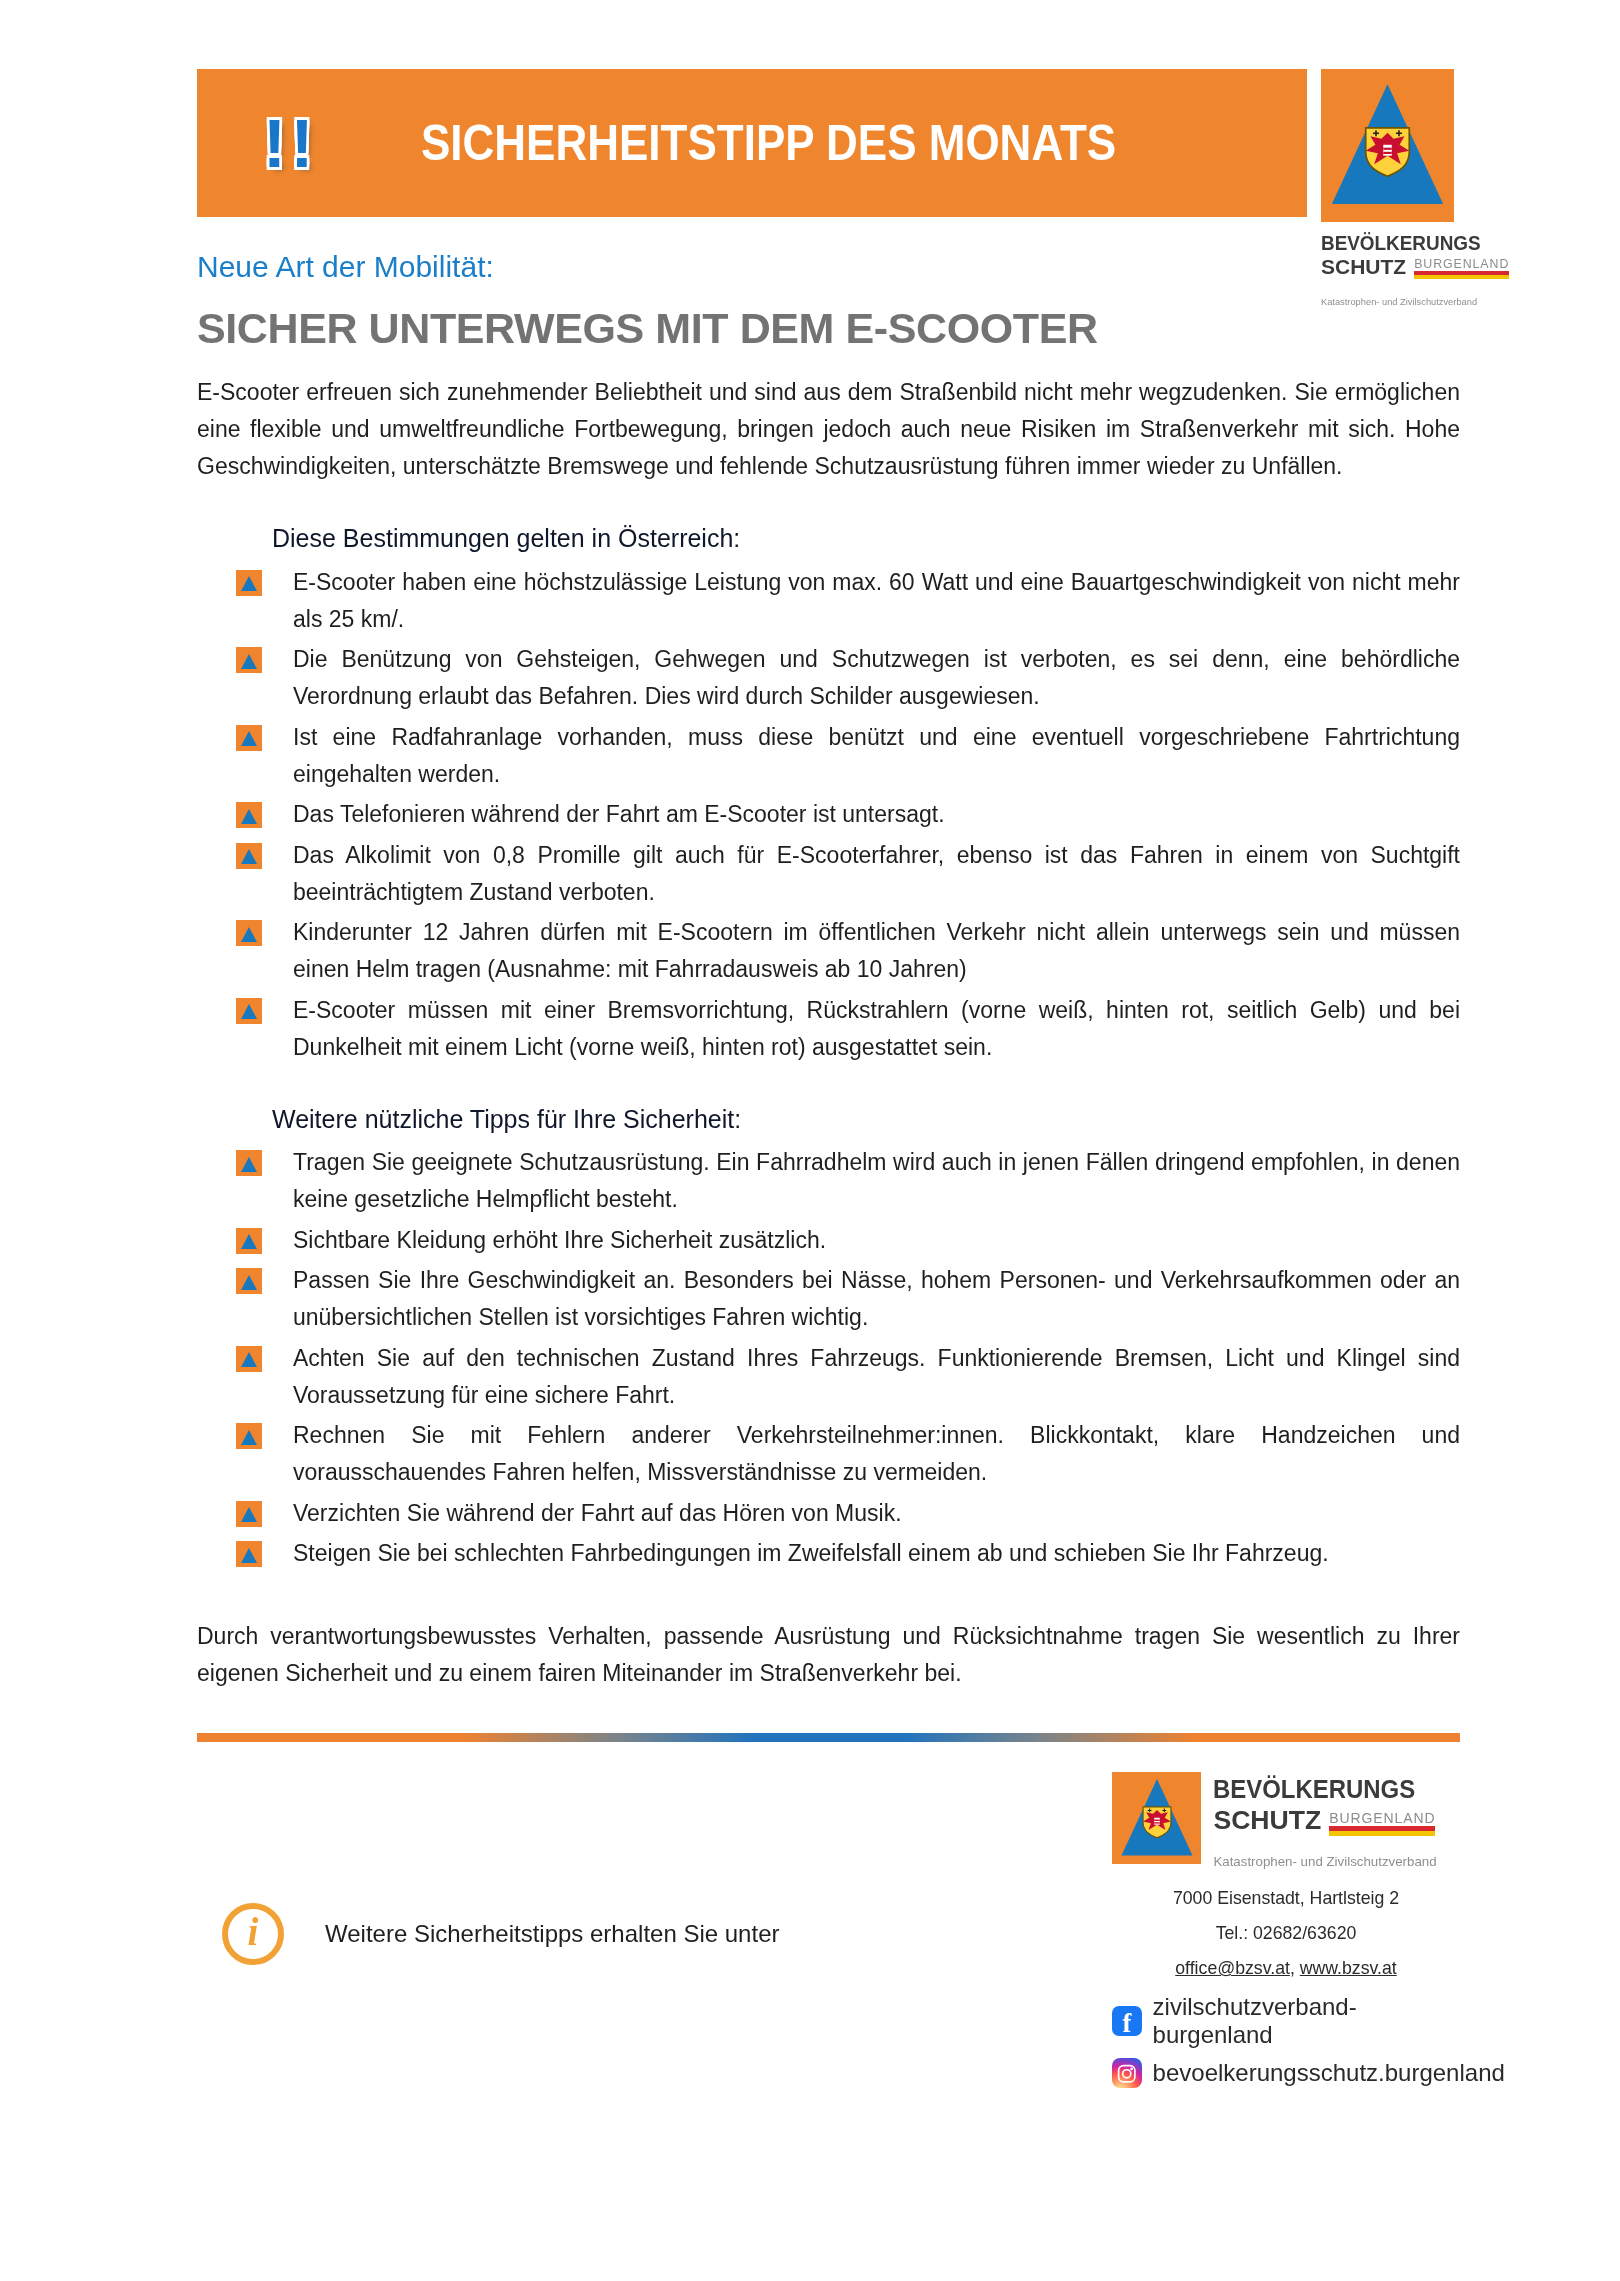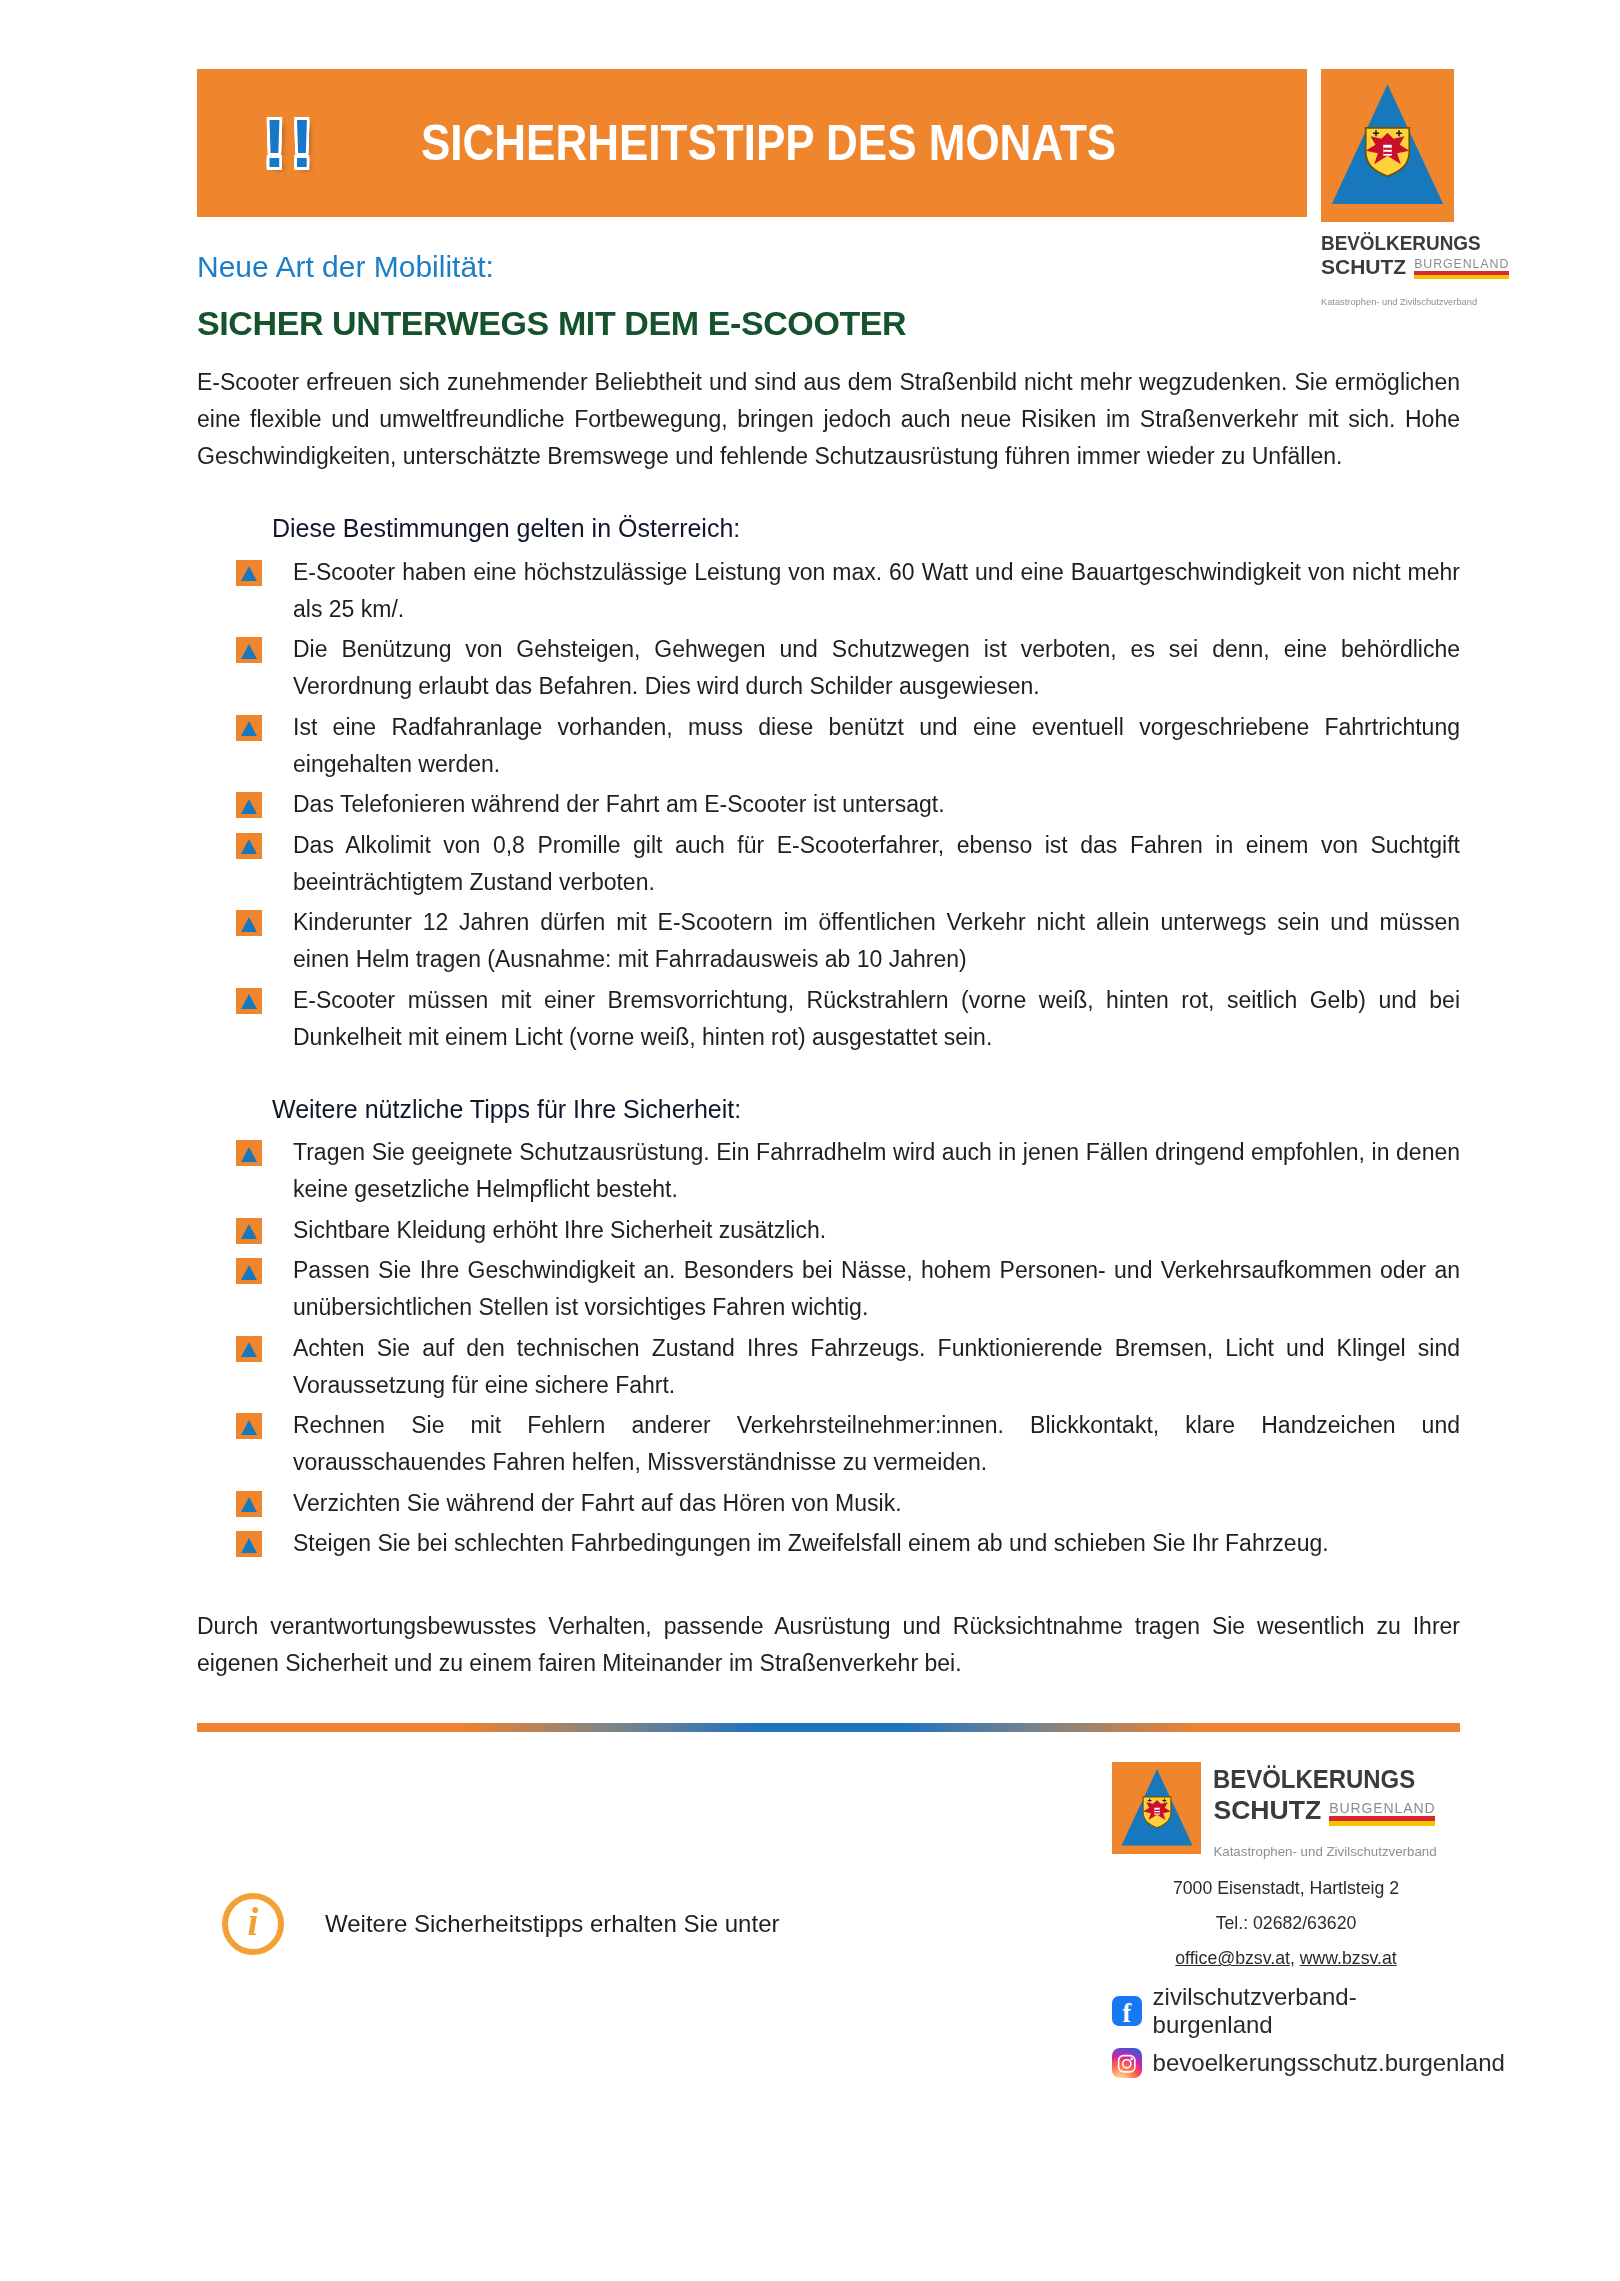--- a/index.html
+++ b/index.html
@@ -33,21 +33,21 @@
   .logo-top .logo-text { margin-top:8.9px; }
   .logo-top .lt1 { font-size:21px; }
   .logo-top .lt2 { font-size:21px; }
   .logo-top .region-name { font-size:12.4px; }
   .logo-top .region-bars { height:8px; }
   .logo-top .lt-sub { font-size:9.3px; }
 
   
   .content { margin:250px 161px 0 197px; width:1263px; }
   .kicker { color:#1B7EC9; font-size:30px; font-weight:normal; margin-bottom:20px; }
-  .title  { color:#14532d; font-size:34px; font-weight:bold; letter-spacing:-0.4px; margin-bottom:21px; }
+  .title  { color:#737373; font-size:43px; font-weight:bold; letter-spacing:-0.4px; margin-bottom:21px; }
   p.body  { font-size:23px; line-height:37px; text-align:justify; }
   .sec    { color:#0f172a; font-size:25px; font-weight:normal; margin:39px 0 10.6px 75px; }
   ul.tips { list-style:none; }
   li.tip  { position:relative; padding-left:96px; font-size:23px; line-height:37px; text-align:justify; margin-bottom:3.5px; }
   .bullet { position:absolute; left:39px; top:6.2px; width:26px; height:26px; background:#EF862E;
             display:flex; align-items:flex-end; justify-content:center; }
   .tri    { width:0; height:0; border-left:8.9px solid transparent; border-right:8.9px solid transparent;
             border-bottom:15px solid #1878BE; margin-bottom:4.4px; }
   .closing { margin-top:46px; }
 

